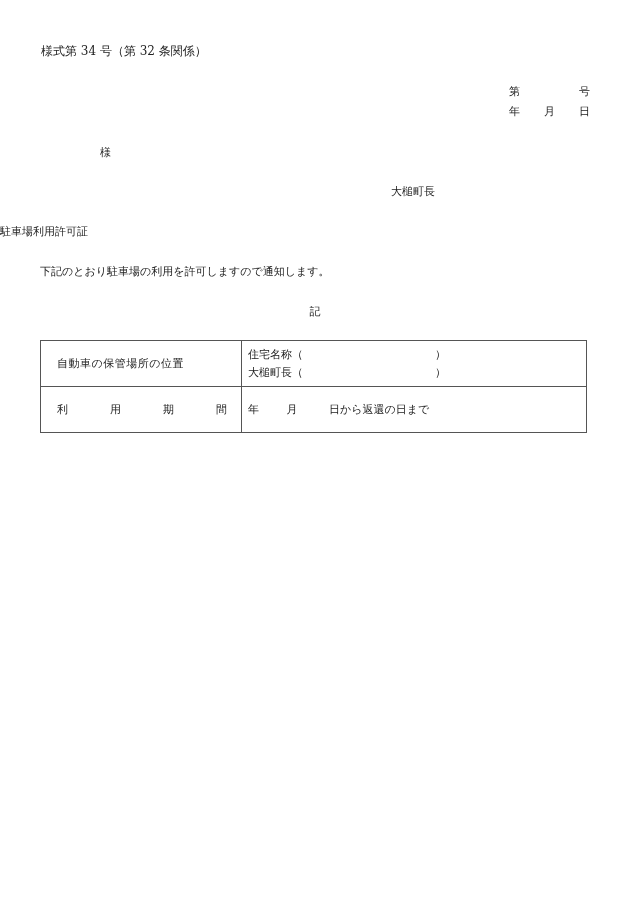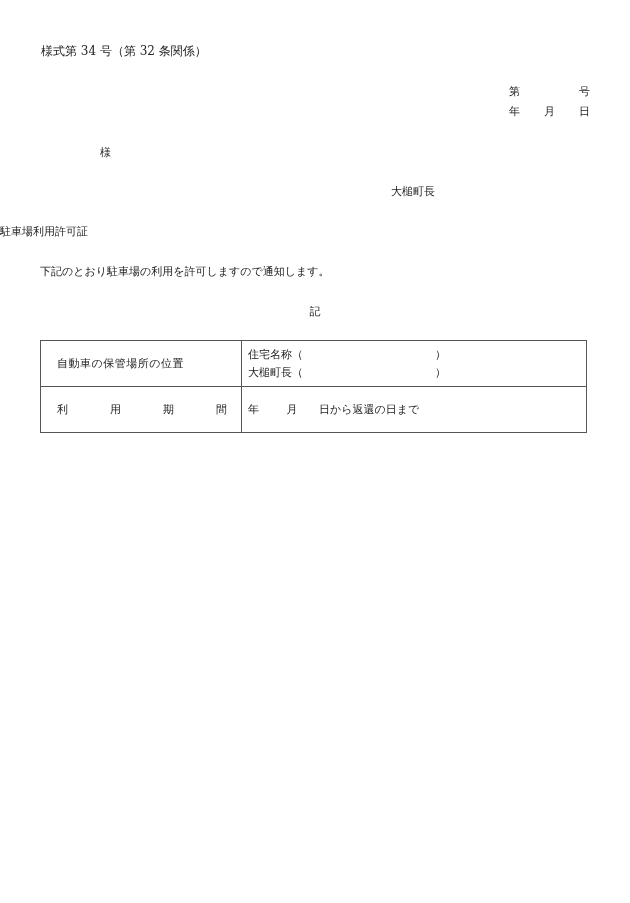--- a/index.html
+++ b/index.html
@@ -68,17 +68,17 @@
         <span>（</span>
         <span class="paren-close">）</span>
       </div>
     </td>
   </tr>
   <tr>
     <td class="label spread">利　用　期　間</td>
     <td class="value period">
       <span>年</span>
       <span style="margin-left:24px">月</span>
-      <span style="margin-left:18px">日から返還の日まで</span>
+      <span style="margin-left:28px">日から返還の日まで</span>
     </td>
   </tr>
 </tbody>
   </table>
 
 </body></html>

